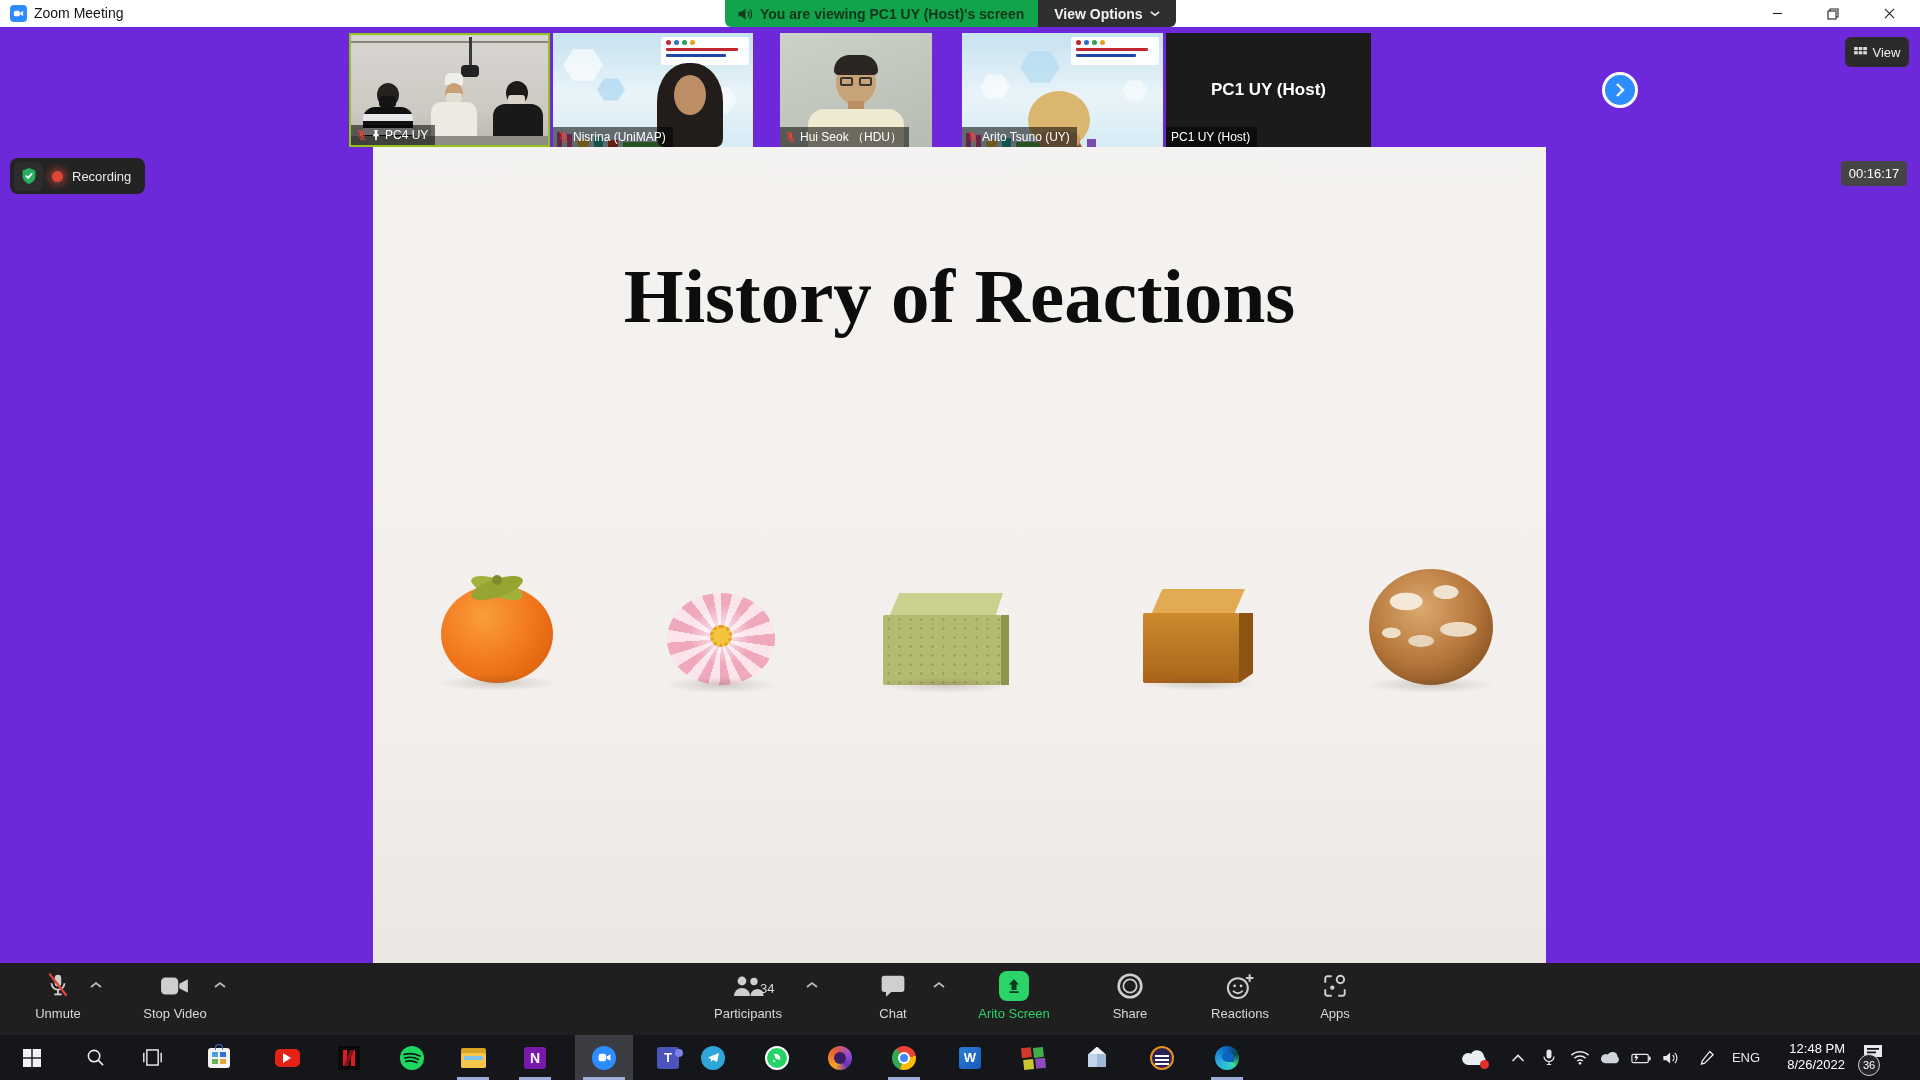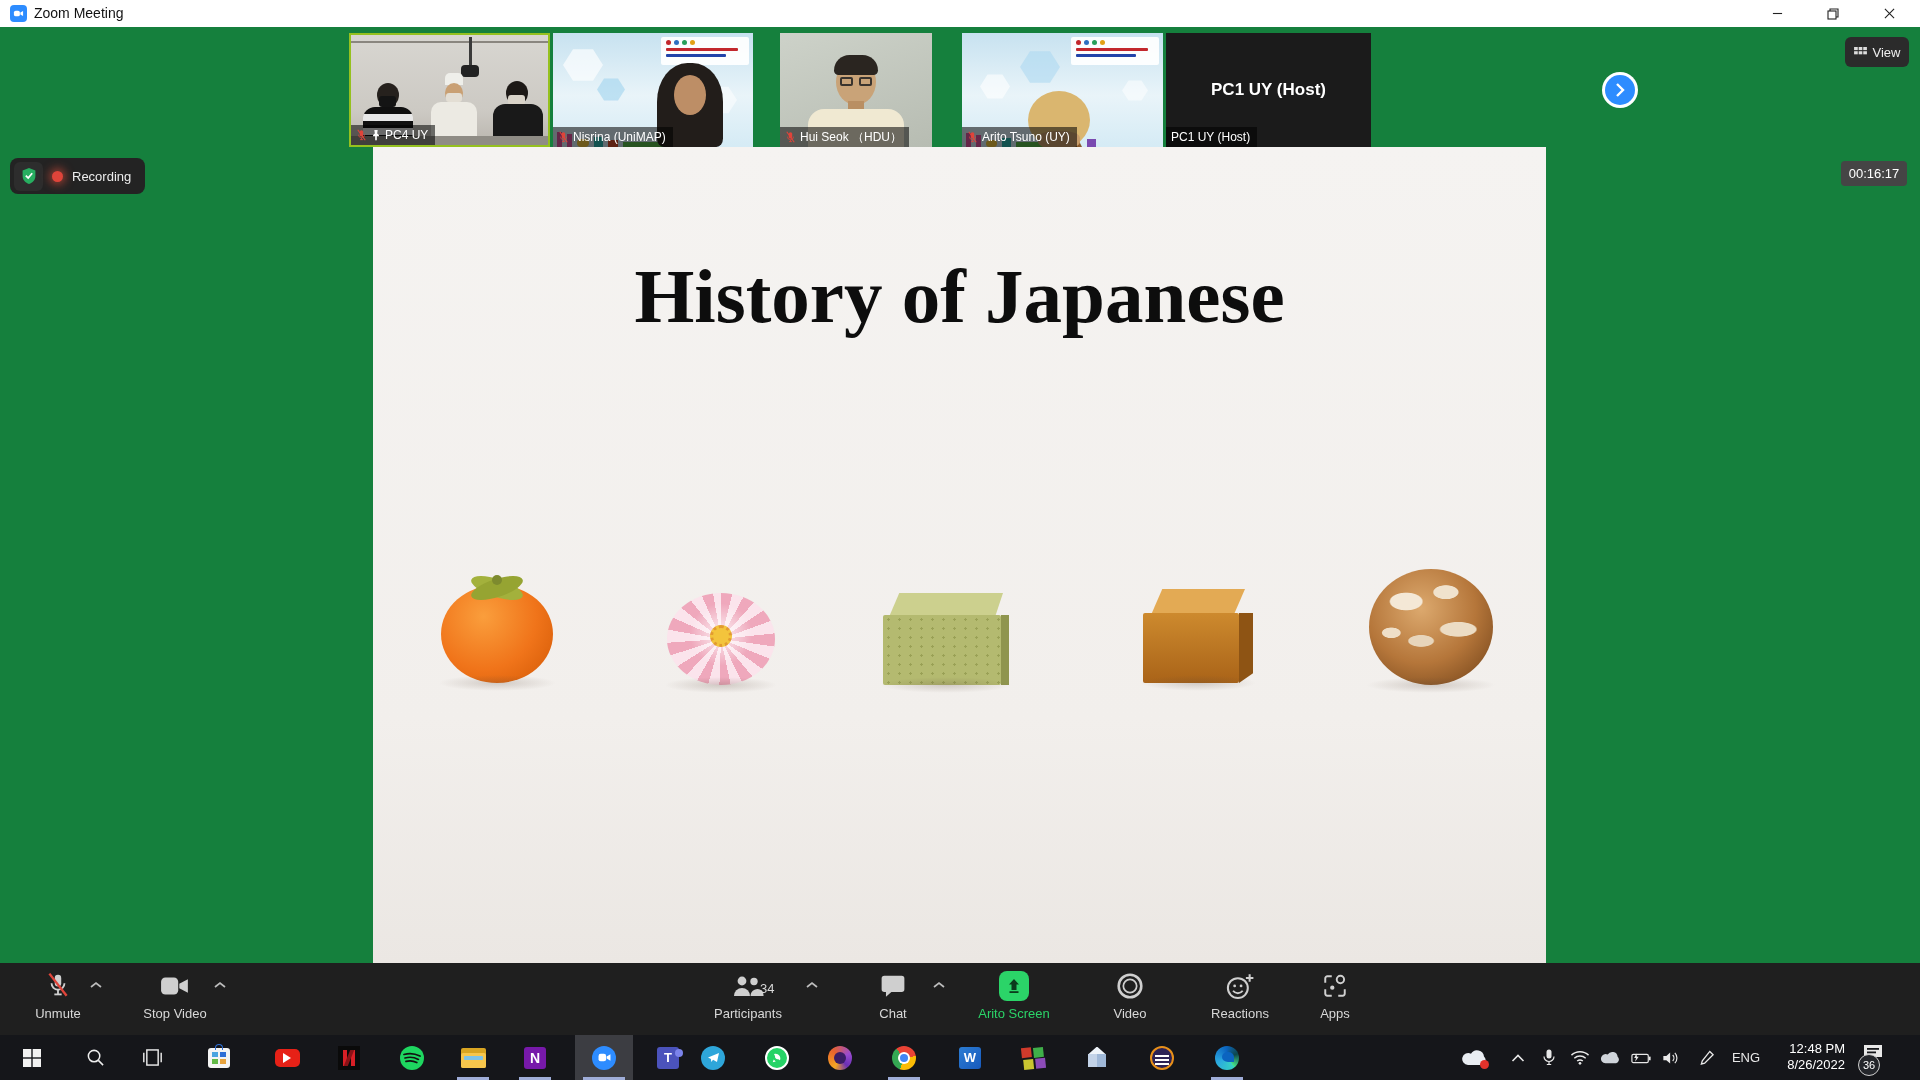--- a/index.html
+++ b/index.html
@@ -1,18 +1,18 @@
 <!DOCTYPE html>
 <html style="--banner_green: #12a44b; --accent_blue: #2d8cff; --share_green: #2bd468; --leave_red: #b5342e; --record_dot: #e0443a; --active_border: #95c11f; --indicator: #9fadd8;"><head>
 <meta charset="utf-8">
 <style>
   * { margin:0; padding:0; box-sizing:border-box; }
   html,body { width:1920px; height:1080px; background:#000; overflow:hidden;
     font-family:"Liberation Sans","DejaVu Sans",sans-serif; }
-  #screen { position:relative; width:1920px; height:1080px; background:#15803d; }
+  #screen { position:relative; width:1920px; height:1080px; background:#6d28d9; }
   .abs { position:absolute; }
 
   
   #titlebar { position:absolute; left:0; top:0; width:1920px; height:27px; background:#fff; }
   .zlogo { position:absolute; left:10px; top:5px; width:17px; height:17px; border-radius:4px;
     background:var(--accent_blue,#2d8cff); display:flex; align-items:center; justify-content:center; }
   #wintitle { position:absolute; left:34px; top:5px; font-size:14px; color:#111; }
   #banner { position:absolute; left:725px; top:0; height:27px; display:flex; }
   #banner-green { background:var(--banner_green,#12a44b); color:#11361c; font-weight:bold;
     font-size:14px; display:flex; align-items:center; gap:6px; padding:0 14px 0 12px;
@@ -109,20 +109,39 @@
 
   <div id="titlebar">
     <div class="zlogo">
       <svg width="11" height="11" viewBox="0 0 24 24">
           <rect x="2" y="6" width="13" height="12" rx="4" fill="#fff"></rect>
           <path d="M16 10l6-3.4v10.8L16 14z" fill="#fff"></path>
         </svg>
     </div>
     <div id="wintitle">Zoom Meeting</div>
 
+    <div id="banner">
+      <div id="banner-green">
+        <span>
+          <svg width="17" height="14" viewBox="0 0 22 18">
+              <path d="M2 6h4l5-4v14l-5-4H2z" fill="#113a1e"></path>
+              <path d="M14 5.5a5.5 5.5 0 0 1 0 7M16.6 3a9 9 0 0 1 0 12" stroke="#113a1e" fill="none" stroke-width="1.7"></path>
+            </svg>
+        </span>
+        <span>You are viewing PC1 UY (Host)'s screen</span>
+      </div>
+      <div id="banner-view">
+        <span>View Options</span>
+        <span>
+          <svg width="10" height="7" viewBox="0 0 12 8">
+              <polyline points="1,2 6,6 11,2" stroke="#eee" stroke-width="1.8" fill="none"></polyline>
+            </svg>
+        </span>
+      </div>
+    </div>
 
     <div class="winctl" style="left:1752px">
       <svg width="11" height="11" viewBox="0 0 12 12">
           <line x1="1" y1="6" x2="11" y2="6" stroke="#222" stroke-width="1.2"></line>
         </svg>
     </div>
     <div class="winctl" style="left:1808px">
       <svg width="12" height="12" viewBox="0 0 12 12">
           <rect x="1" y="3" width="8" height="8" fill="none" stroke="#222" stroke-width="1.1"></rect>
           <polyline points="3,3 3,1 11,1 11,9 9,9" fill="none" stroke="#222" stroke-width="1.1"></polyline>
@@ -307,21 +326,21 @@
           <polyline points="6,10.5 9,13.5 14,7.5" stroke="#fff" stroke-width="2.2" fill="none"></polyline>
         </svg>
     </div>
     <div id="recdot"></div>
     <span>Recording</span>
   </div>
   <div id="timer">00:16:17</div>
 
   <div id="slide">
     <div id="slide-title">
-      <div>History of Japanese</div>
+      <div>History of Reactions</div>
     </div>
 
     <div class="sweet" style="left:68px;top:438px;width:112px;height:98px">
       <div class="abs" style="inset:0;border-radius:50%;background:radial-gradient(circle at 38% 32%,#fa9e3c,#f0741a 55%,#d85e09 90%)"></div>
       <div class="abs" style="left:29px;top:-6px;width:54px;height:18px;border-radius:50%;background:#a3b13c;transform:rotate(18deg)"></div>
       <div class="abs" style="left:29px;top:-6px;width:54px;height:18px;border-radius:50%;background:#96a432;transform:rotate(-18deg)"></div>
       <div class="abs" style="left:51px;top:-10px;width:10px;height:10px;border-radius:50%;background:#7d8a2e"></div>
     </div>
 
     <div class="sweet" style="left:294px;top:446px;width:108px;height:92px">
@@ -436,21 +455,21 @@
       <div class="lb" style="color:var(--share_green,#2bd468)">Arito Screen</div>
     </div>
 
     <div class="tbitem" style="left:1130px">
       <div class="ic">
         <svg width="28" height="28" viewBox="0 0 26 26">
             <circle cx="13" cy="13" r="10.5" fill="none" stroke="#cfcfcf" stroke-width="2.4"></circle>
             <circle cx="13" cy="13" r="6.2" fill="none" stroke="#cfcfcf" stroke-width="1.6"></circle>
           </svg>
       </div>
-      <div class="lb">Video</div>
+      <div class="lb">Share</div>
     </div>
 
     <div class="tbitem" style="left:1240px">
       <div class="ic">
         <svg width="30" height="27" viewBox="0 0 28 25">
             <circle cx="12" cy="14" r="9.3" fill="none" stroke="#cfcfcf" stroke-width="1.9"></circle>
             <circle cx="9" cy="12" r="1.3" fill="#cfcfcf"></circle>
             <circle cx="15" cy="12" r="1.3" fill="#cfcfcf"></circle>
             <path d="M7.5 16.5a5.6 5.6 0 0 0 9 0" stroke="#cfcfcf" fill="none" stroke-width="1.7"></path>
             <path d="M23 1v7M19.5 4.5h7" stroke="#cfcfcf" stroke-width="1.9"></path>

